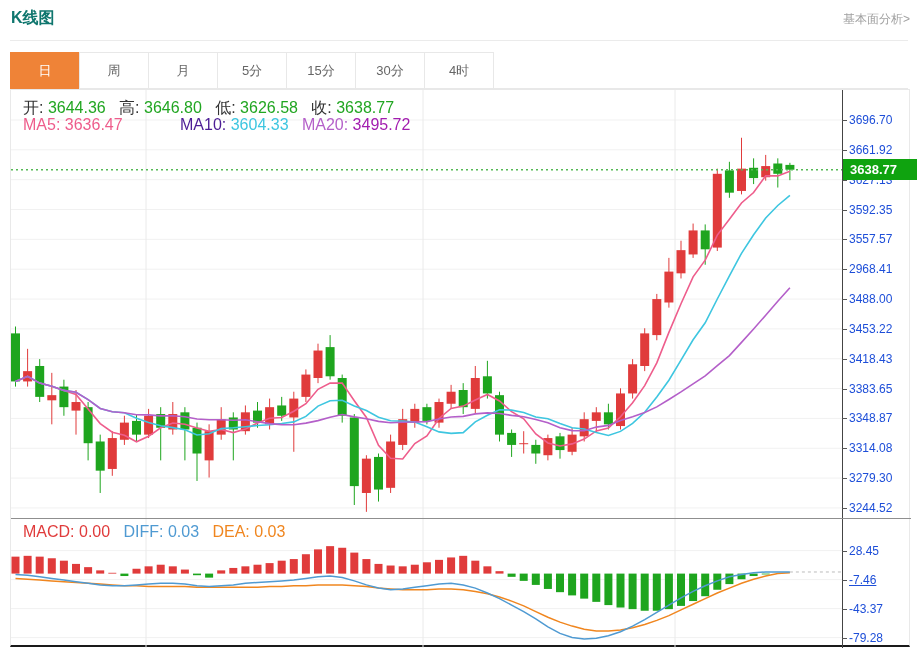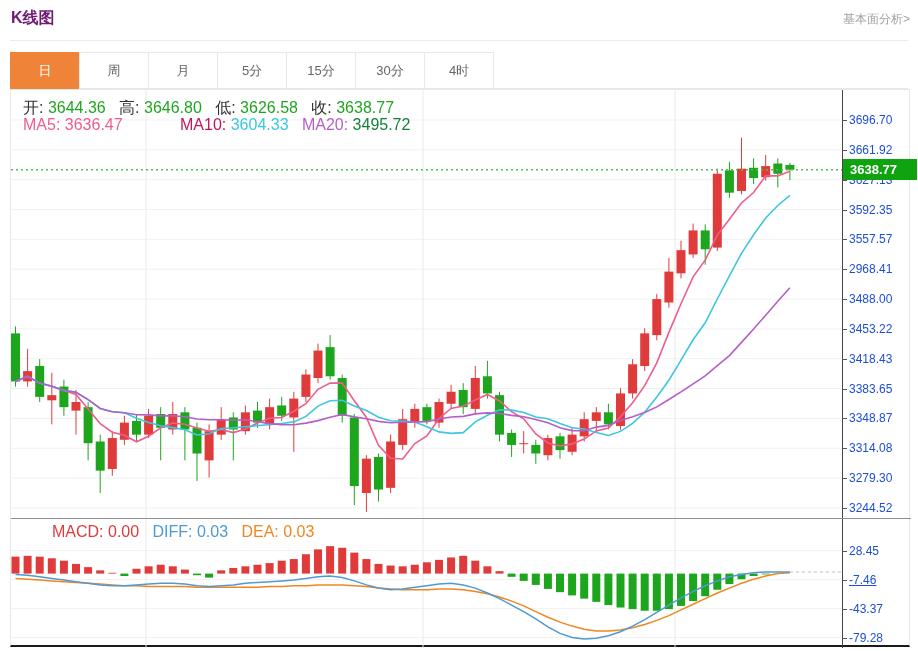--- a/index.html
+++ b/index.html
@@ -1,18 +1,18 @@
 <!DOCTYPE html>
 <html><head>
 <meta charset="utf-8">
 <style>
   * { box-sizing: border-box; margin: 0; padding: 0; }
   html,body { width: 918px; height: 651px; background:#fff; overflow:hidden;
     font-family: "Liberation Sans", sans-serif; }
-  #page-title { left:11px; top:8px; font-size:16px; font-weight:bold; color:#701a75; }
+  #page-title { left:11px; top:8px; font-size:16px; font-weight:bold; color:#0f766e; }
   #fund-link { right:8px; top:11px; font-size:12px; color:#a0a0a0; cursor:pointer; }
   #header-rule { left:10px; top:40px; width:898px; border-top:1px solid #ebebeb; }
   #tabbar { left:10px; top:52px; width:898px; height:37px; display:flex;
     border-bottom:1px solid #e8e8e8; }
   .tab { width:70px; height:37px; line-height:36px; text-align:center; font-size:13px;
     color:#666; background:#fff; border:1px solid #e8e8e8; margin-left:-1px; cursor:pointer; }
   .tab:first-child { margin-left:0; }
   .tab.active { color:#fff; border-color:transparent; }
   #chart-box { left:10px; top:89px; width:900px; height:558px;
     border-left:1px solid #e9e9e9; border-right:1px solid #e9e9e9; border-top:1px solid #e8e8e8;
@@ -323,27 +323,27 @@
     <span class="val-g" style="color: rgb(33, 166, 33);">3646.80</span>&nbsp;&nbsp;
     <span class="lbl" style="color: rgb(51, 51, 51);">低:</span>
     <span class="val-g" style="color: rgb(33, 166, 33);">3626.58</span>&nbsp;&nbsp;
     <span class="lbl" style="color: rgb(51, 51, 51);">收:</span>
     <span class="val-g" style="color: rgb(33, 166, 33);">3638.77</span>
   </div>
 
   <div class="ovl" style="left:12px; top:26px;">
     <span id="ma5t" style="color: rgb(238, 93, 140);">MA5:</span>
     <span id="ma5v" style="color: rgb(238, 93, 140);">3636.47</span>&nbsp;&nbsp;
-    <span id="ma10t" style="color: #be185d; padding-left: 44px;">MA10:</span>
+    <span id="ma10t" style="color: #4c1d95; padding-left: 44px;">MA10:</span>
     <span id="ma10v" style="color: rgb(62, 198, 224);">3604.33</span>&nbsp;&nbsp;
     <span id="ma20t" style="color: rgb(180, 95, 201);">MA20:</span>
-    <span id="ma20v" style="color: #15803d;">3495.72</span>
+    <span id="ma20v" style="color: #a21caf;">3495.72</span>
   </div>
 
-  <div class="ovl" style="left:12px; top:433px;margin-left:29px;">
+  <div class="ovl" style="left:12px; top:433px;">
     <span id="macdt" style="color: rgb(224, 59, 59);">MACD:</span>
     <span id="macdv" style="color: rgb(224, 59, 59);">0.00</span>&nbsp;&nbsp;
     <span id="difft" style="color: rgb(79, 154, 210);">DIFF:</span>
     <span id="diffv" style="color: rgb(79, 154, 210);">0.03</span>&nbsp;&nbsp;
     <span id="deat" style="color: rgb(240, 134, 31);">DEA:</span>
     <span id="deav" style="color: rgb(240, 134, 31);">0.03</span>
   </div>
 </div>
 
 </body></html>

